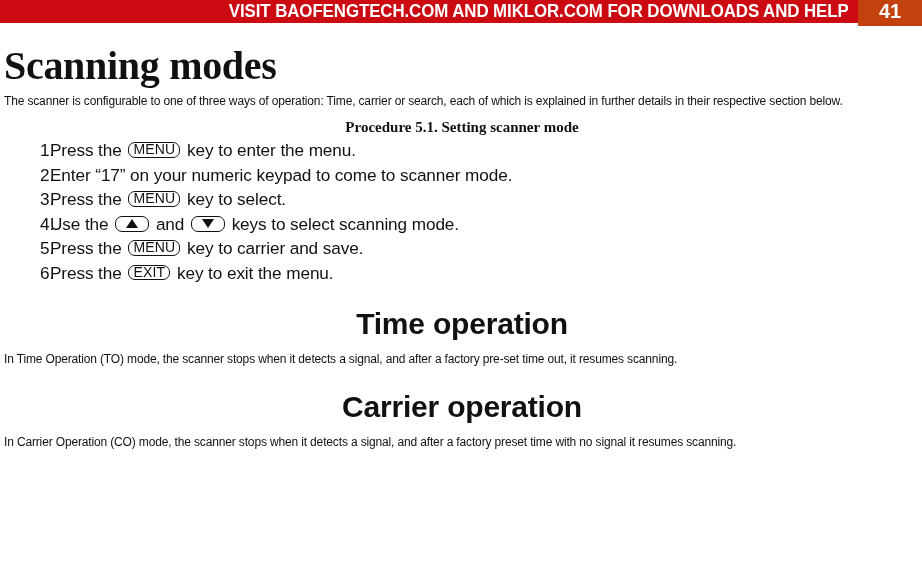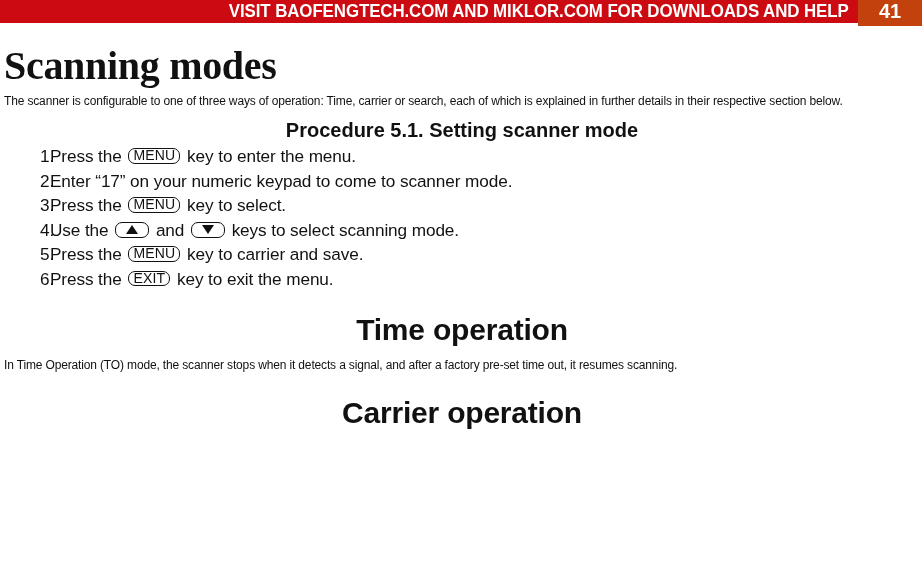--- a/index.html
+++ b/index.html
@@ -69,23 +69,23 @@
   .body-par {
     font-family: "Liberation Sans", sans-serif;
     font-size: 12px;
     line-height: 25px;
     margin: 0;
     color: #111111;
     letter-spacing: -0.15px;
   }
 
   .procedure-caption {
-    font-family: Liberation Sans, sans-serif;
-    font-weight: bold;
-    font-size: 20px;
+    font-family: Liberation Serif, serif;
+    font-weight: bold;
+    font-size: 15px;
     text-align: center;
     margin: 5px 0 2px 0;
     color: #111111;
   }
 
   
   ol.steps {
     list-style: none;
     margin: 0;
     padding: 0;
@@ -210,14 +210,15 @@
       <span class="step-num">6.</span>
       <span class="step-text"><span>Press the </span><span class="keycap">EXIT</span><span> key to exit the menu.</span></span>
     </li>
 
   </ol>
 
   <h2 class="section-heading">Time operation</h2>
   <p class="body-par">In Time Operation (TO) mode, the scanner stops when it detects a signal, and after a factory pre-set time out, it resumes scanning.</p>
 
   <h2 class="section-heading second">Carrier operation</h2>
+  <p class="body-par">In Carrier Operation (CO) mode, the scanner stops when it detects a signal, and after a factory preset time with no signal it resumes scanning.</p>
 
 </div>
 
 </body></html>

